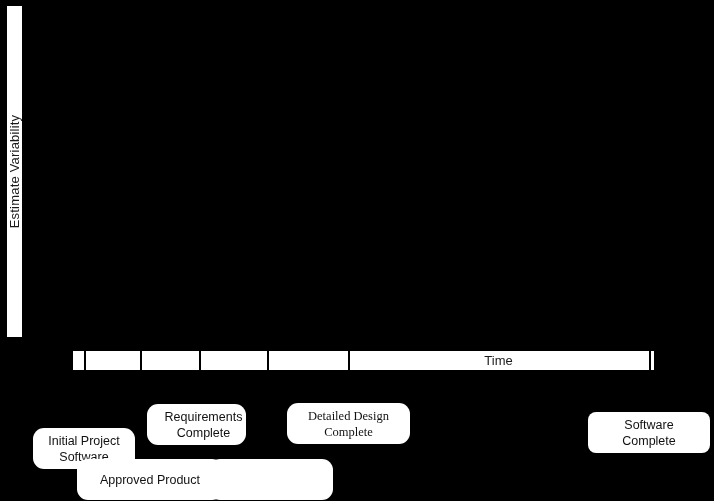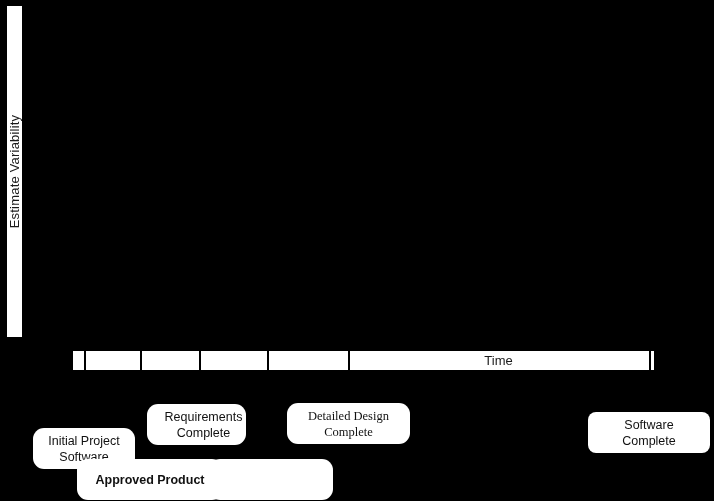--- a/index.html
+++ b/index.html
@@ -129,21 +129,21 @@
           <span>Detailed Design</span>
           <span>Complete</span>
         </div>
       </div>
       <div class="milestone" style="left: 588px; top: 412px; width: 122px; height: 41px; border-radius: 8px;">
         <div>
           <span>Software</span>
           <span>Complete</span>
         </div>
       </div>
-      <div class="milestone" style="left: 77px; top: 459px; width: 146px; height: 41px; font-weight: bold;">
+      <div class="milestone" style="left: 77px; top: 459px; width: 146px; height: 41px;">
         <div>
           <span>Approved Product</span>
         </div>
       </div>
       <div class="milestone" style="left: 209px; top: 459px; width: 124px; height: 41px;">
         <div>
         </div>
       </div>
     </div>
 

